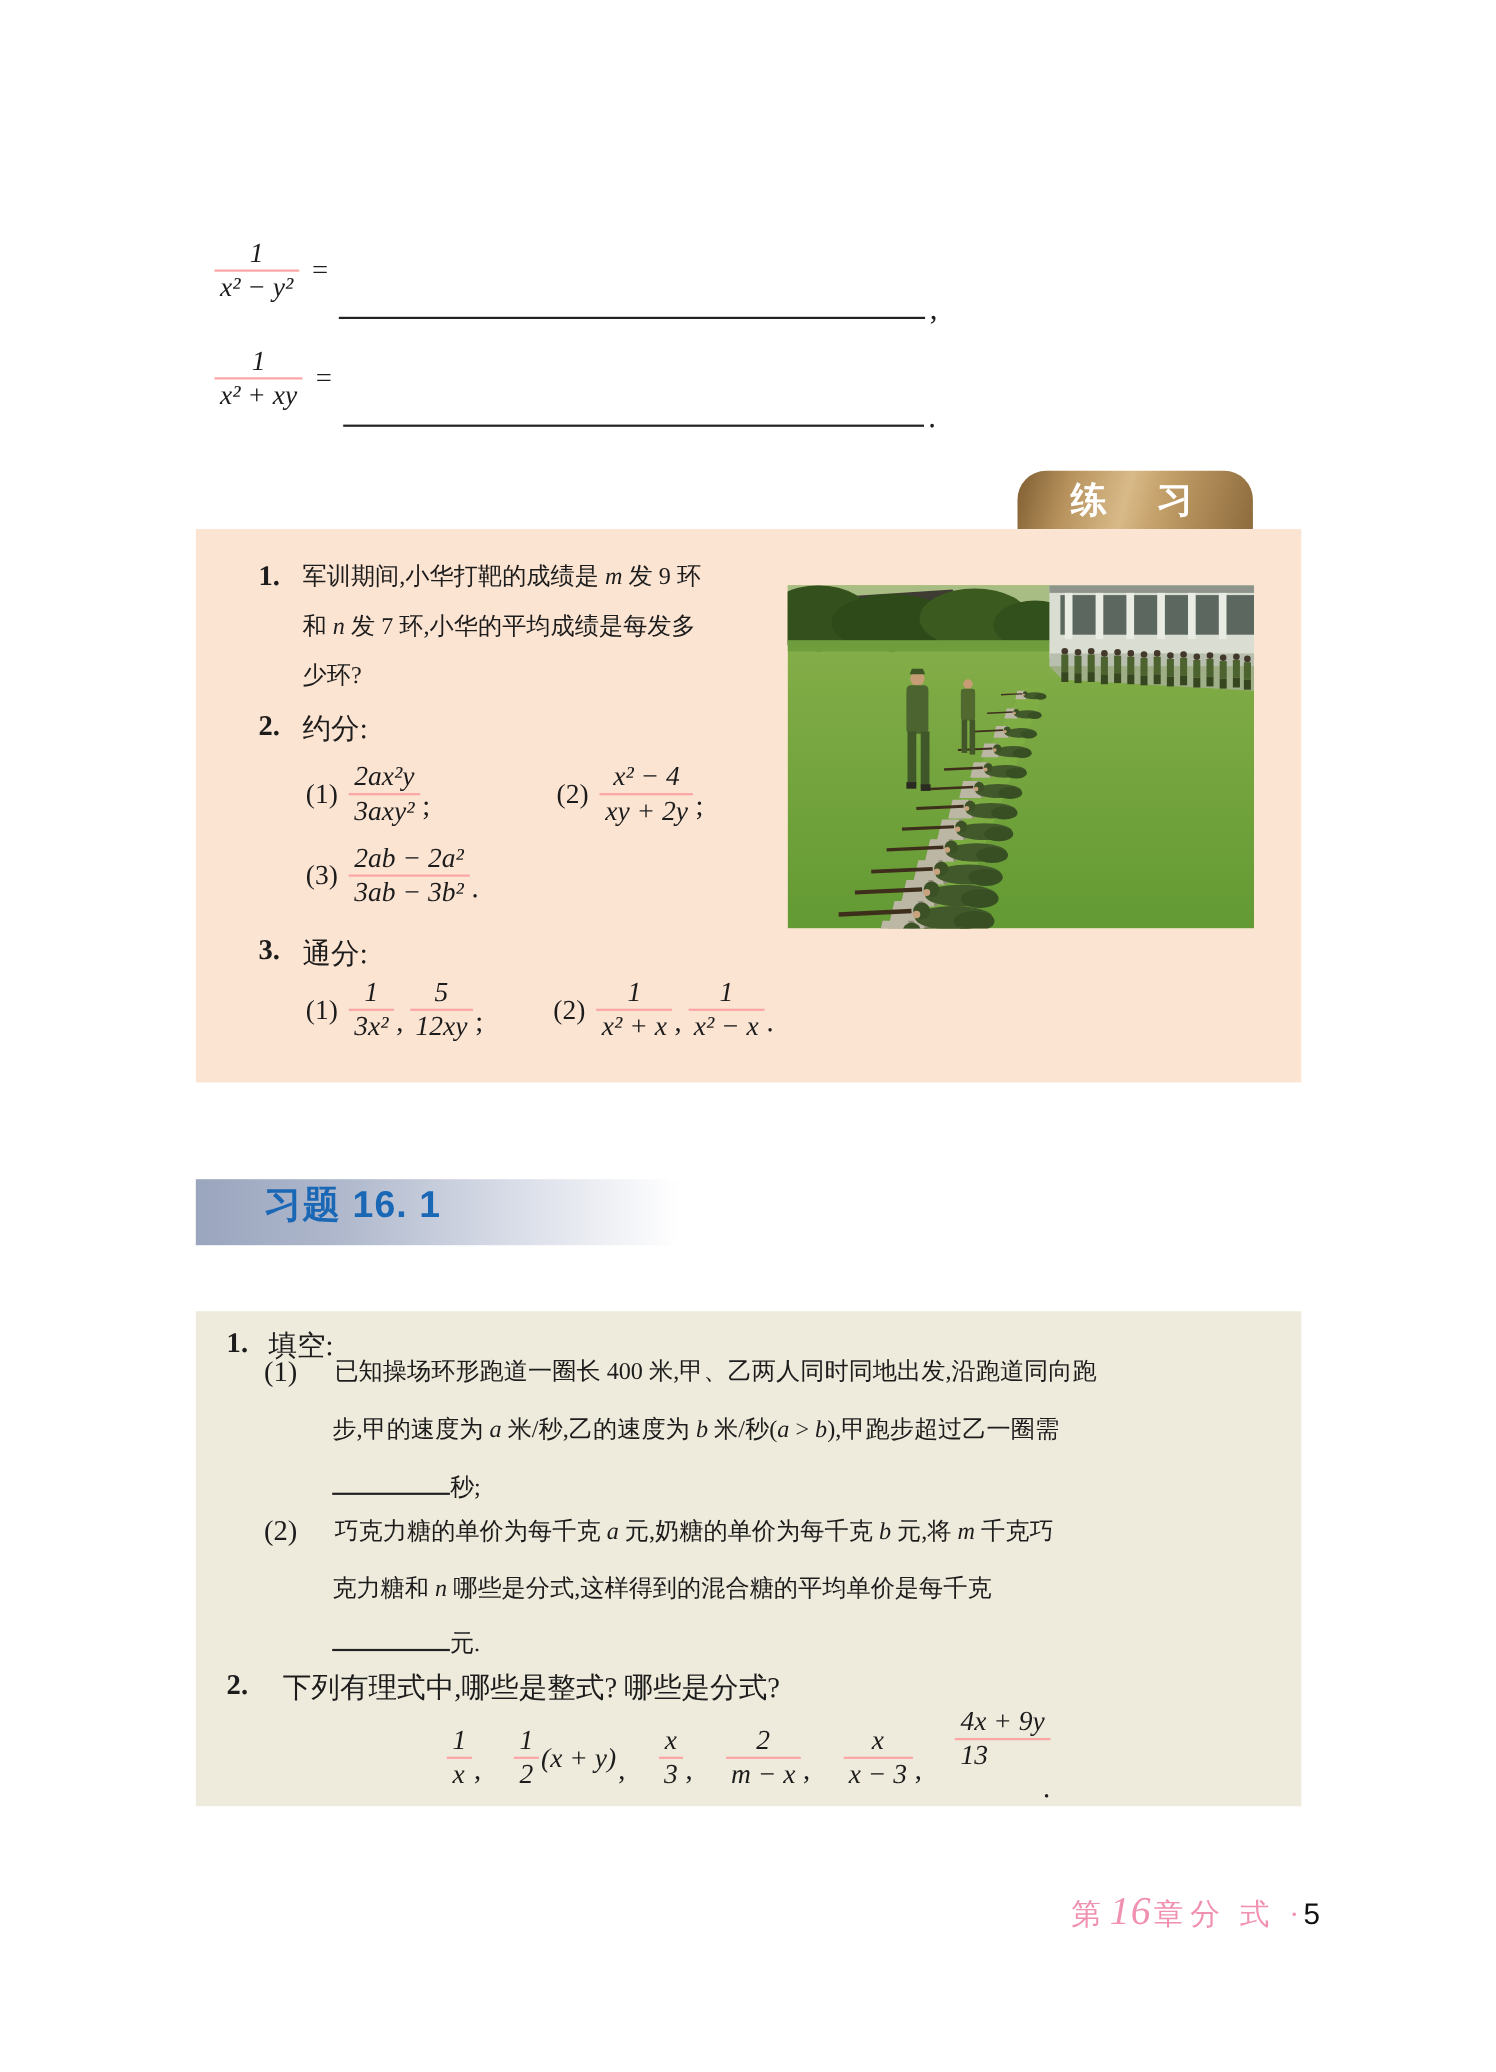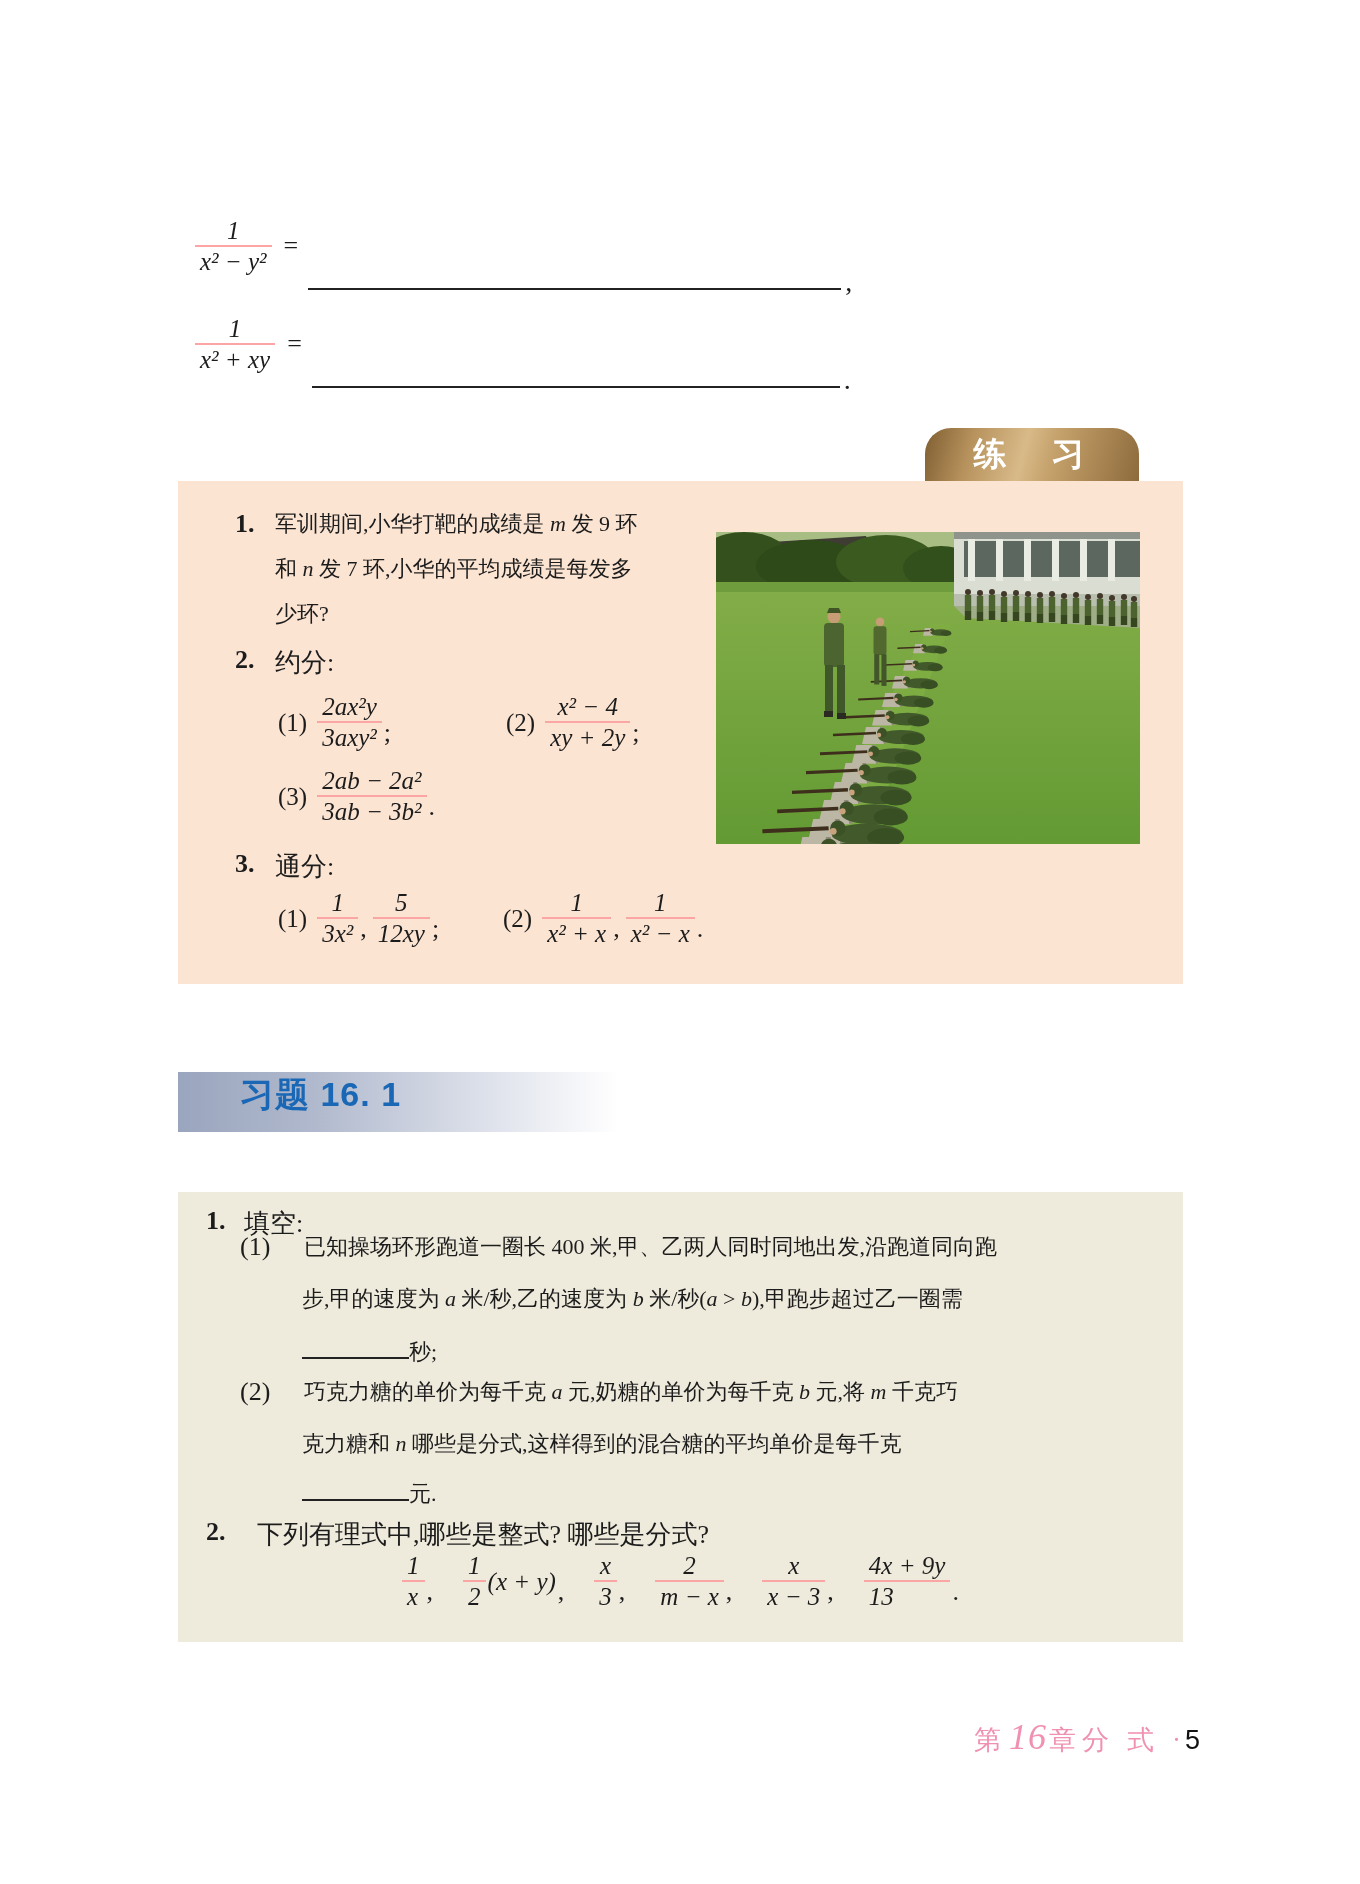--- a/index.html
+++ b/index.html
@@ -312,21 +312,21 @@
       </span>
         <span class="gap"></span>
       <span class="itm" style="position:static;">
         <span class="frac">
             <span class="num">x</span>
             <span class="den">x − 3</span>
           </span>
         <span class="tail">,</span>
       </span>
         <span class="gap"></span>
-      <span class="itm" style="position:static;">
+      <span class="itm" style="position:static;flex-direction:column;">
         <span class="frac">
             <span class="num">4x + 9y</span>
             <span class="den">13</span>
           </span>
         <span class="tail">.</span>
       </span>
     </div>
   </div>
 
   <div class="footer">

